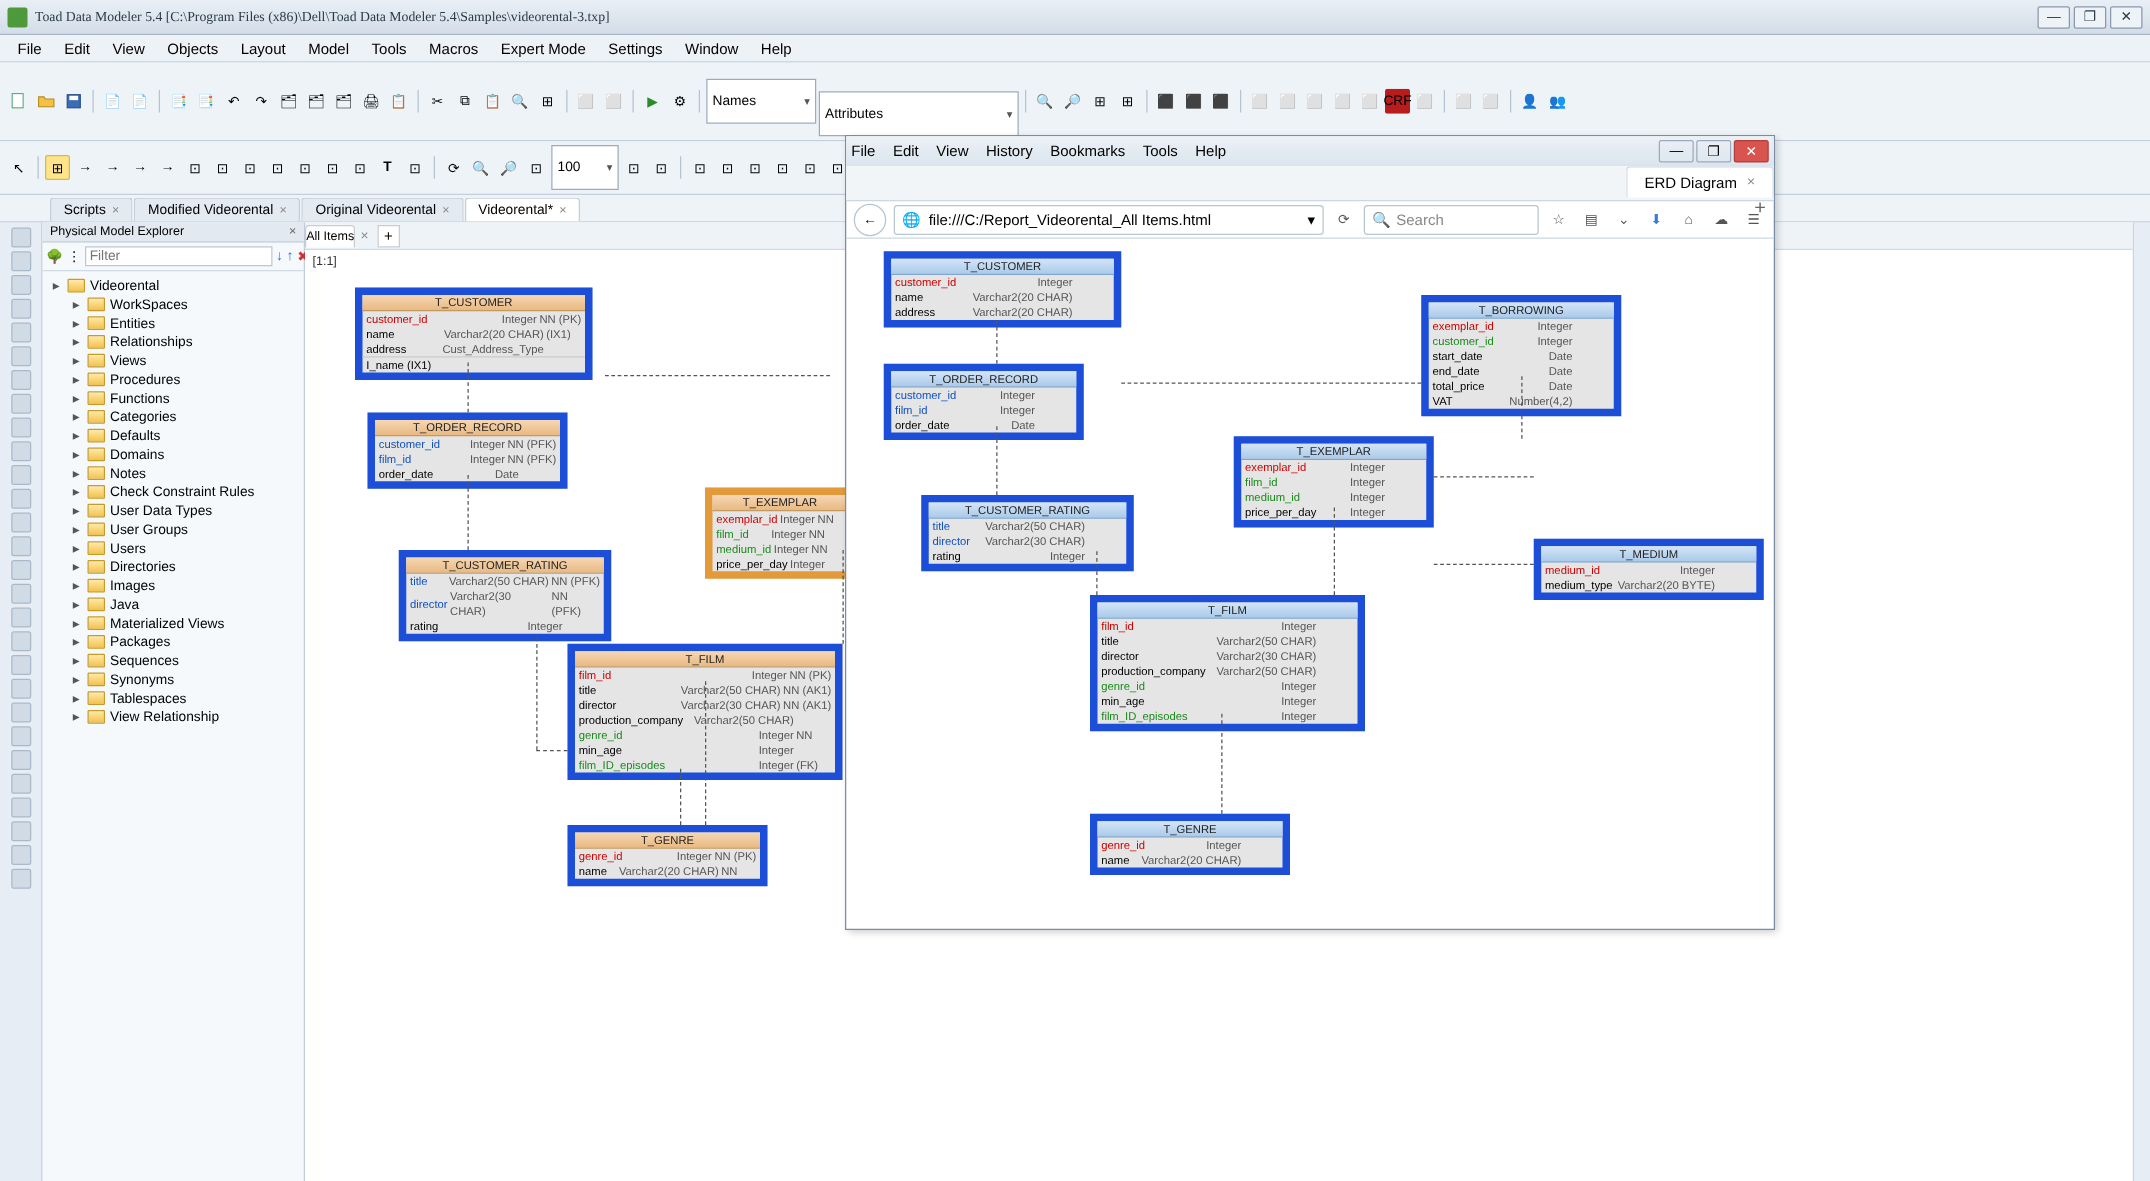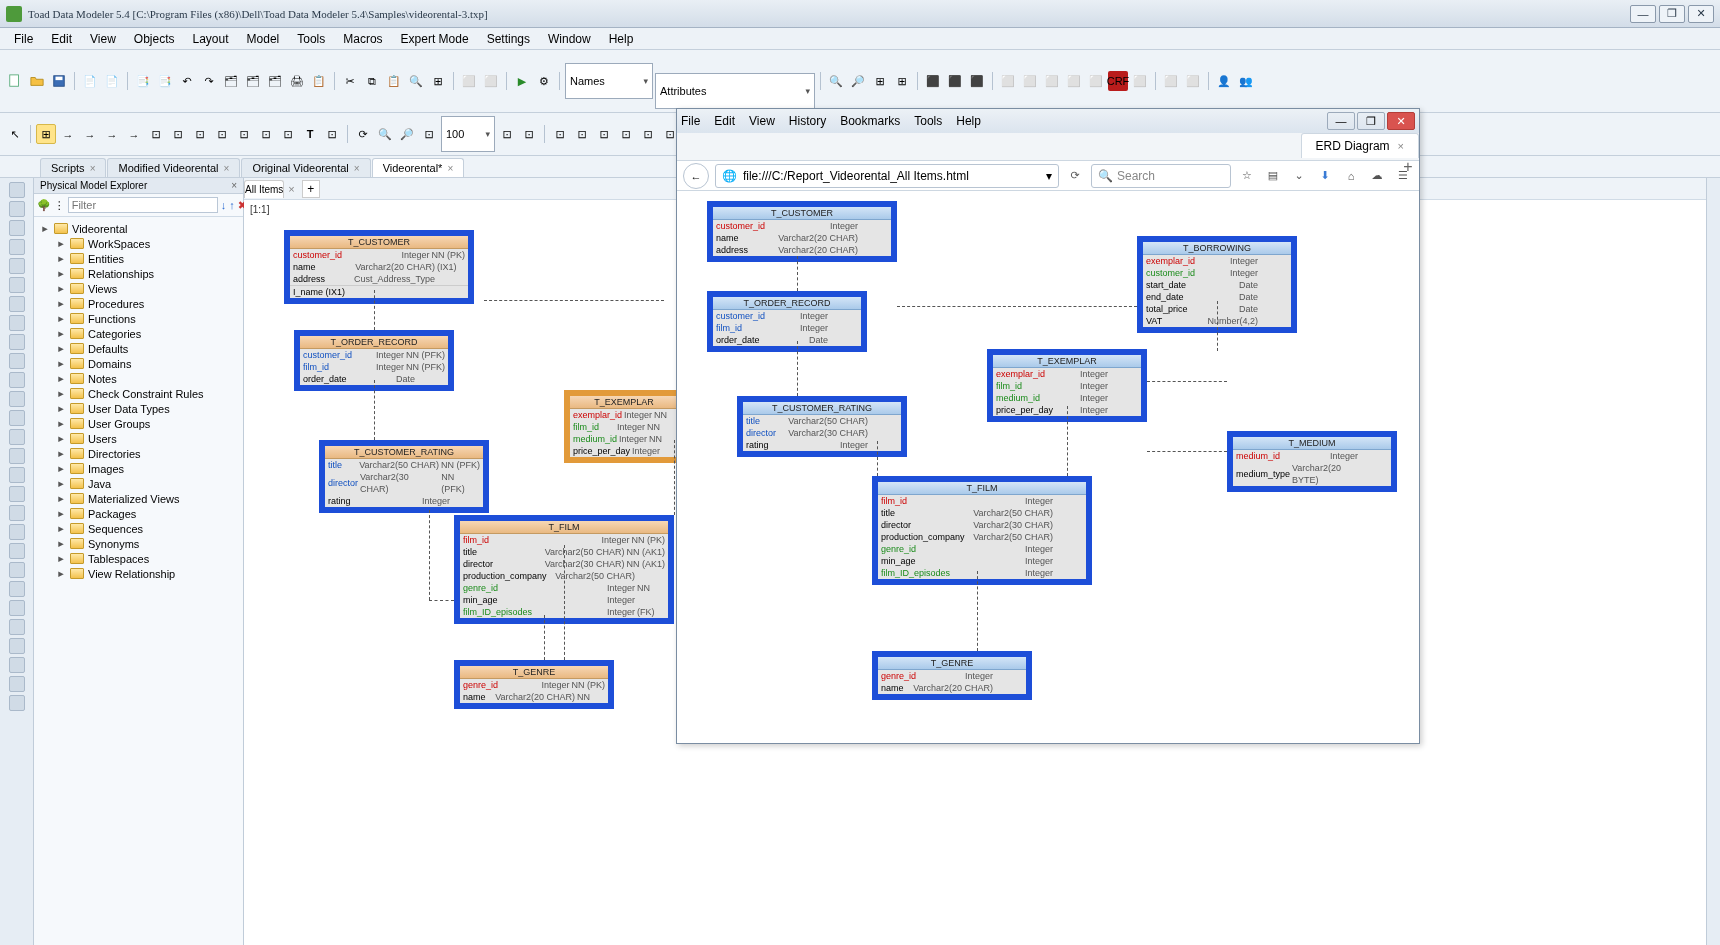--- a/index.html
+++ b/index.html
@@ -791,21 +791,21 @@
           <span class="nm ">total_price</span>
           <span class="ty">Date</span>
           <span class="fl"></span>
         </div>
         <div class="erow">
           <span class="nm ">VAT</span>
           <span class="ty">Number(4,2)</span>
           <span class="fl"></span>
         </div>
       </div>
-      <div class="entity" style="left: 550px; top: 240px; width: 170px;">
+      <div class="entity" style="left: 550px; top: 240px; width: 184px;">
         <div class="ehdr blue">T_MEDIUM</div>
         <div class="erow">
           <span class="nm red">medium_id</span>
           <span class="ty">Integer</span>
           <span class="fl"></span>
         </div>
         <div class="erow">
           <span class="nm ">medium_type</span>
           <span class="ty">Varchar2(20 BYTE)</span>
           <span class="fl"></span>

